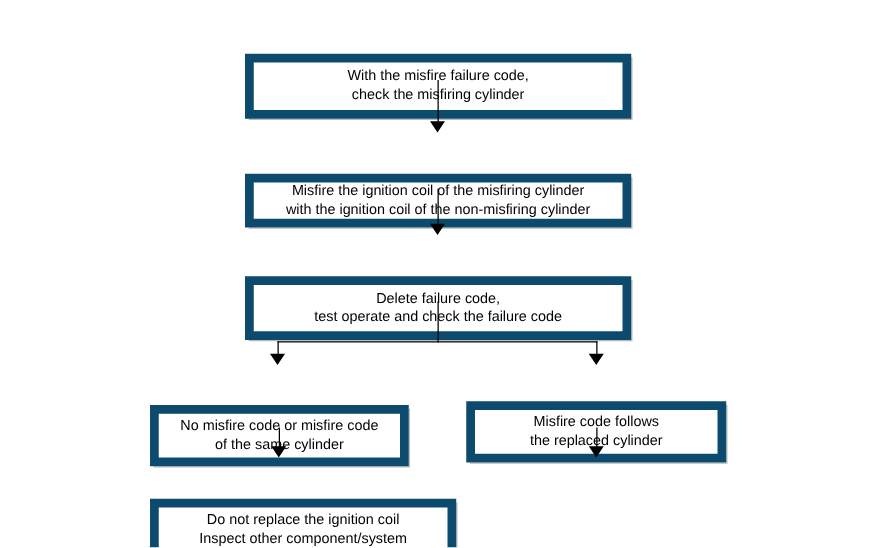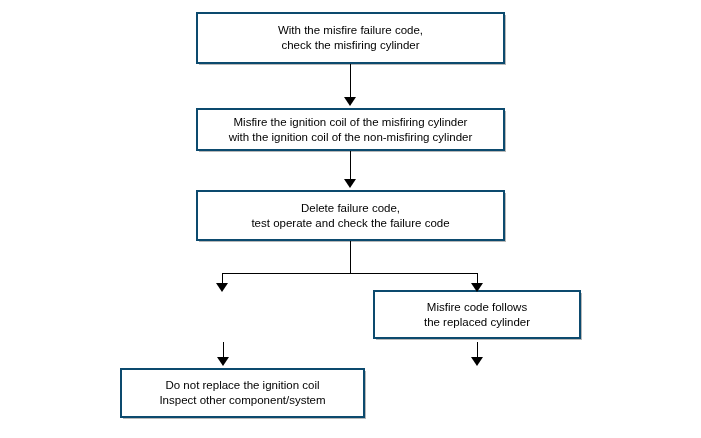--- a/index.html
+++ b/index.html
@@ -15,26 +15,27 @@
     position: relative;
     width: 701px;
     height: 438px;
     background: #ffffff;
     overflow: hidden;
   }
   .node {
     position: absolute;
     box-sizing: border-box;
     background: #ffffff;
-    border: 2px solid #0c4a6e;
+    border: 7px solid #0c4a6e;
     box-shadow: 2px 2px 0 -1px rgba(0,0,0,0.28);
     display: flex;
     align-items: center;
     justify-content: center;
     text-align: center;
+    margin-top: 31px;
   }
   .node .label {
     font-size: 11.5px;
     line-height: 15px;
     color: #000000;
     white-space: pre-line;
     padding: 0 6px;
   }
   
   .vline {
@@ -98,20 +99,24 @@
   <div class="node" id="node-n2">
     <span class="label">Misfire the ignition coil of the misfiring cylinder
 with the ignition coil of the non-misfiring cylinder</span>
   </div>
 
   <div class="node" id="node-n3">
     <span class="label">Delete failure code,
 test operate and check the  failure code</span>
   </div>
 
+  <div class="node" id="node-n4">
+    <span class="label">No misfire code or misfire code
+of the same cylinder</span>
+  </div>
 
   <div class="node" id="node-n5">
     <span class="label">Misfire code follows
 the replaced cylinder</span>
   </div>
 
   <div class="node" id="node-n6">
     <span class="label">Do not replace the ignition coil
 Inspect other component/system</span>
   </div>

